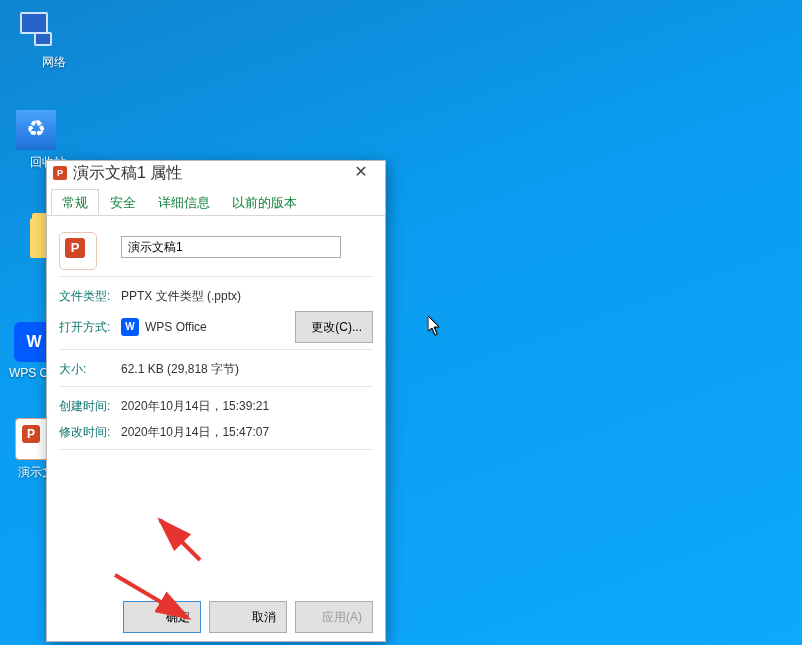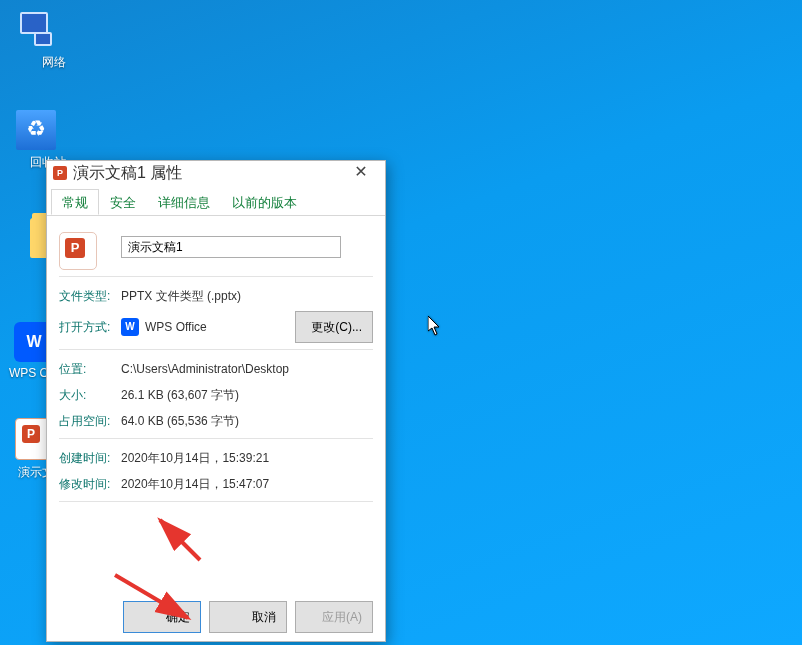--- a/index.html
+++ b/index.html
@@ -112,30 +112,22 @@
         <div class="wps-icon">W</div>
         <span>WPS Office</span>
         <span style="flex:1"></span>
         <button class="btn">更改(C)...</button>
       </div>
     </div>
 
     <hr class="hr">
 
     <div class="row">
-      <div class="lbl-col">位置:</div>
-      <div class="val-col">C:\Users\Administrator\Desktop</div>
-    </div>
-    <div class="row">
       <div class="lbl-col">大小:</div>
-      <div class="val-col">26.1 KB (63,607 字节)</div>
-    </div>
-    <div class="row">
-      <div class="lbl-col">占用空间:</div>
-      <div class="val-col">64.0 KB (65,536 字节)</div>
+      <div class="val-col">62.1 KB (29,818 字节)</div>
     </div>
 
     <hr class="hr">
 
     <div class="row">
       <div class="lbl-col">创建时间:</div>
       <div class="val-col">2020年10月14日，15:39:21</div>
     </div>
     <div class="row">
       <div class="lbl-col">修改时间:</div>

